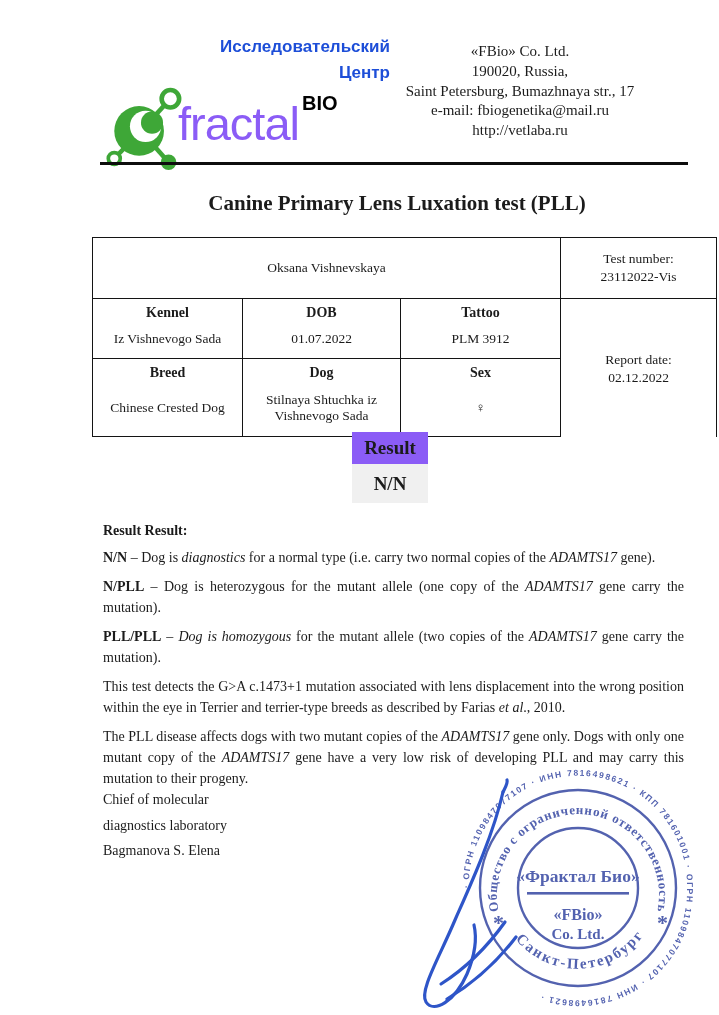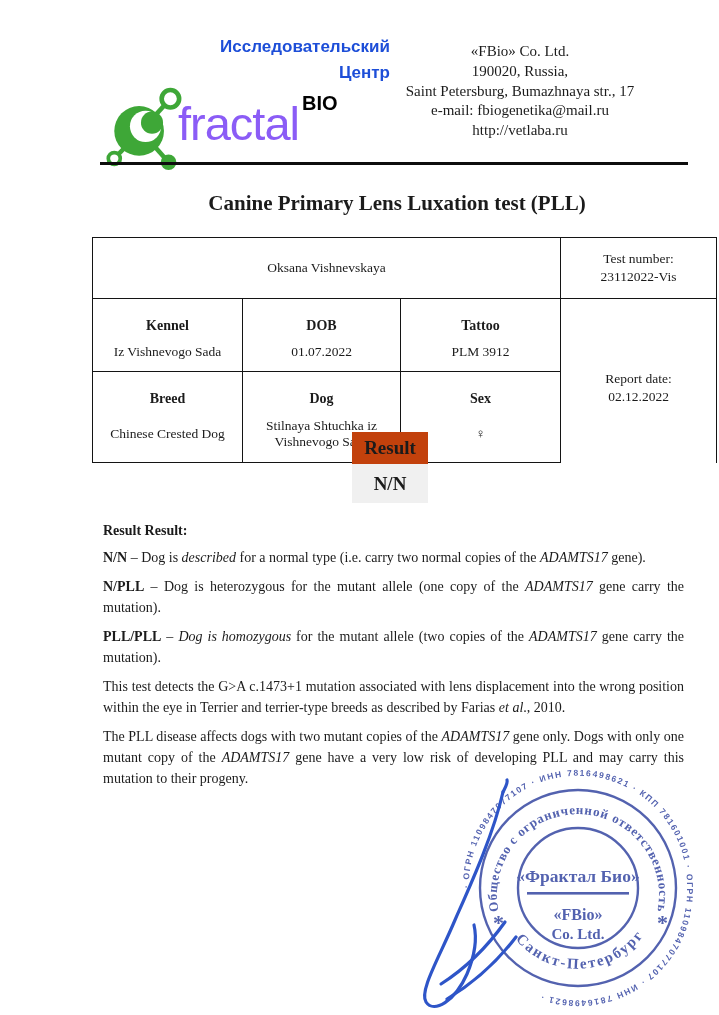--- a/index.html
+++ b/index.html
@@ -32,27 +32,27 @@
     position:absolute;left:100px;top:191px;width:594px;text-align:center;
     font-size:21px;font-weight:bold;
   }
   
   .info-table{
     position:absolute;left:92px;top:237px;border-collapse:collapse;table-layout:fixed;
     font-size:13.5px;
   }
   .info-table td{border:1.6px solid #141414;text-align:center;vertical-align:middle;padding:1px 4px;}
   .info-table .bold{font-weight:bold;font-size:14px;}
-  .info-table tr.hdr td{border-bottom:none;padding-top:16px;}
+  .info-table tr.hdr td{border-bottom:none;padding-top:3px;}
   .info-table tr.val td{border-top:none;padding-bottom:6px;}
   .c1{width:141px}.c2{width:149px}.c3{width:151px}.c4{width:147px}
   .two-line div{line-height:18px;}
   
   .result-label-box{
-    position:absolute;left:352px;top:432px;width:76px;height:32px;background:#c2410c;
+    position:absolute;left:352px;top:432px;width:76px;height:32px;background:#8b5cf6;
     display:flex;align-items:center;justify-content:center;font-size:19px;font-weight:bold;
   }
   .result-value-box{
     position:absolute;left:352px;top:464px;width:76px;height:39px;background:#f0f0f0;
     display:flex;align-items:center;justify-content:center;font-size:19px;font-weight:bold;
   }
   
   .codes{position:absolute;left:103px;top:523px;width:581px;font-size:14px;}
   .codes-heading{font-weight:bold;margin:0 0 2px 0;}
   .code-para{margin:8px 0 0 0;line-height:21px;text-align:justify;}
@@ -137,28 +137,33 @@
     </tr>
   </tbody>
     </table>
 
   <div class="result-label-box">Result</div>
   <div class="result-value-box">N/N</div>
 
   <div class="codes">
     <p class="codes-heading">Result Result:</p>
     <div>
-        <p class="code-para"><span style="font-weight: bold;">N/N</span><span> – Dog is </span><span style="font-style: italic;">described</span><span> for a normal type (i.e. carry two normal copies of the </span><span style="font-style: italic;">ADAMTS17</span><span> gene).</span></p>
+        <p class="code-para"><span style="font-weight: bold;">N/N</span><span> – Dog is </span><span style="font-style: italic;">diagnostics</span><span> for a normal type (i.e. carry two normal copies of the </span><span style="font-style: italic;">ADAMTS17</span><span> gene).</span></p>
         <p class="code-para"><span style="font-weight: bold;">N/PLL</span><span> – Dog is heterozygous for the mutant allele (one copy of the </span><span style="font-style: italic;">ADAMTS17</span><span> gene carry the mutation).</span></p>
         <p class="code-para"><span style="font-weight: bold;">PLL/PLL</span><span> – </span><span style="font-style: italic;">Dog is homozygous</span><span> for the mutant allele (two copies of the </span><span style="font-style: italic;">ADAMTS17</span><span> gene carry the mutation).</span></p>
         <p class="code-para"><span>This test detects the G&gt;A c.1473+1 mutation  associated with lens displacement into the wrong position within the eye  in   Terrier and terrier-type breeds as described by Farias </span><span style="font-style: italic;">et al</span><span>., 2010.</span></p>
         <p class="code-para"><span>The PLL disease affects dogs with two mutant copies of the </span><span style="font-style: italic;">ADAMTS17</span><span> gene only. Dogs with only one mutant copy of the </span><span style="font-style: italic;">ADAMTS17</span><span> gene have a very low risk of developing PLL and may carry this mutation to their progeny.</span></p>
       </div>
   </div>
 
+  <div class="signature-block">
+    <div>Chief of molecular</div>
+    <div>diagnostics laboratory</div>
+    <div>Bagmanova S. Elena</div>
+  </div>
 
   <div class="stamp">
     <svg width="300" height="267" viewBox="0 0 300 267">
       <defs>
         <path id="numRing" d="M 54 140 A 109 109 0 1 1 271.9 140 A 109 109 0 1 1 54 140"></path>
         <path id="topArc" d="M 84 165 A 81 81 0 1 1 242 165"></path>
         <path id="botArc" d="M 98 188 A 81 81 0 0 0 228 188"></path>
       </defs>
       <g fill="#4555a9" opacity="0.92">
         <text font-family="Liberation Sans, sans-serif" font-size="8.5" font-weight="bold" letter-spacing="1.6">

